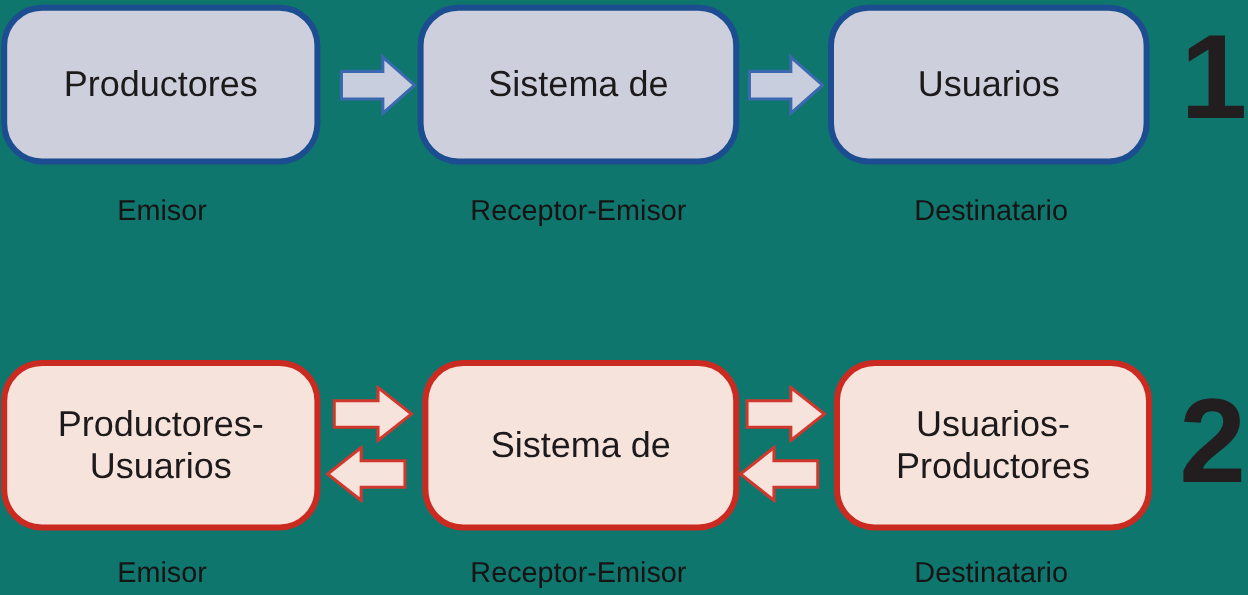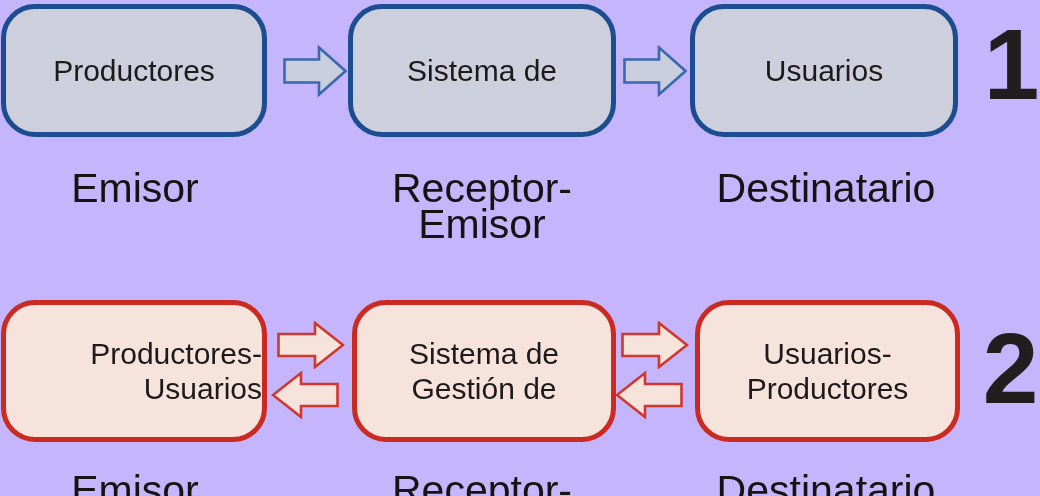--- a/index.html
+++ b/index.html
@@ -1,45 +1,44 @@
 <!DOCTYPE html>
 <html><head>
 <meta charset="utf-8">
 <style>
   html, body { margin: 0; padding: 0; background: #ffffff; }
   .stage {
     position: relative;
     width: 1040px;
     height: 496px;
-    background: #c4b5fd;
+    background: #0f766e;
     font-family: "Liberation Sans", sans-serif;
     overflow: hidden;
   }
   .box {
     position: absolute;
     box-sizing: border-box;
     border-radius: 34px;
     display: flex;
     flex-direction: column;
     align-items: center;
     justify-content: center;
     text-align: center;
     font-size: 30px;
     line-height: 35px;
     color: #1d1a1b;
   }
   .box.blue { background: #cdcfdc; border: 5px solid #1c4d90; }
   .box.red  { background: #f6e3dc; border: 5px solid #cb2a21; }
   .role-label {
     position: absolute;
-    font-size: 41px;
+    font-size: 24px;
     line-height: 36px;
     color: #171314;
     text-align: center;
-    margin-top: 12px;
   }
   .row-number {
     position: absolute;
     font-size: 100px;
     font-weight: bold;
     line-height: 100px;
     color: #221e1f;
     text-align: center;
   }
   .arrow { position: absolute; }
@@ -75,39 +74,38 @@
   <div class="box blue" style="left:690px; top:4px; width:268px; height:133px;">
     <div>Usuarios</div>
   </div>
 
   <div class="row-number" style="left:983px; top:14px; width:57px;">1</div>
 
   <div class="role-label" style="left:25px; top:158px; width:220px;">Emisor</div>
   <div class="role-label" style="left:330px; top:158px; width:304px;">Receptor-Emisor</div>
   <div class="role-label" style="left:676px; top:158px; width:300px;">Destinatario</div>
 
-  <div class="box red" style="left:1px; top:300px; width:266px; height:142px;align-items:flex-end;">
+  <div class="box red" style="left:1px; top:300px; width:266px; height:142px;">
     <div>Productores-</div>
     <div>Usuarios</div>
   </div>
 
   <div class="arrow arrow-red" style="left:277px; top:321px;">
     <svg width="68" height="48" viewBox="0 0 68 48">
       <path d="M1.5 13 L38 13 L38 2 L66 24 L38 46 L38 35 L1.5 35 Z"></path>
     </svg>
   </div>
   <div class="arrow arrow-red" style="left:271px; top:371px;">
     <svg width="68" height="48" viewBox="0 0 68 48">
       <path d="M66.5 13 L30 13 L30 2 L2 24 L30 46 L30 35 L66.5 35 Z"></path>
     </svg>
   </div>
 
   <div class="box red" style="left:352px; top:300px; width:264px; height:142px;">
     <div>Sistema de</div>
-    <div>Gestión de</div>
   </div>
 
   <div class="arrow arrow-red" style="left:621px; top:321px;">
     <svg width="68" height="48" viewBox="0 0 68 48">
       <path d="M1.5 13 L38 13 L38 2 L66 24 L38 46 L38 35 L1.5 35 Z"></path>
     </svg>
   </div>
   <div class="arrow arrow-red" style="left:615px; top:371px;">
     <svg width="68" height="48" viewBox="0 0 68 48">
       <path d="M66.5 13 L30 13 L30 2 L2 24 L30 46 L30 35 L66.5 35 Z"></path>

